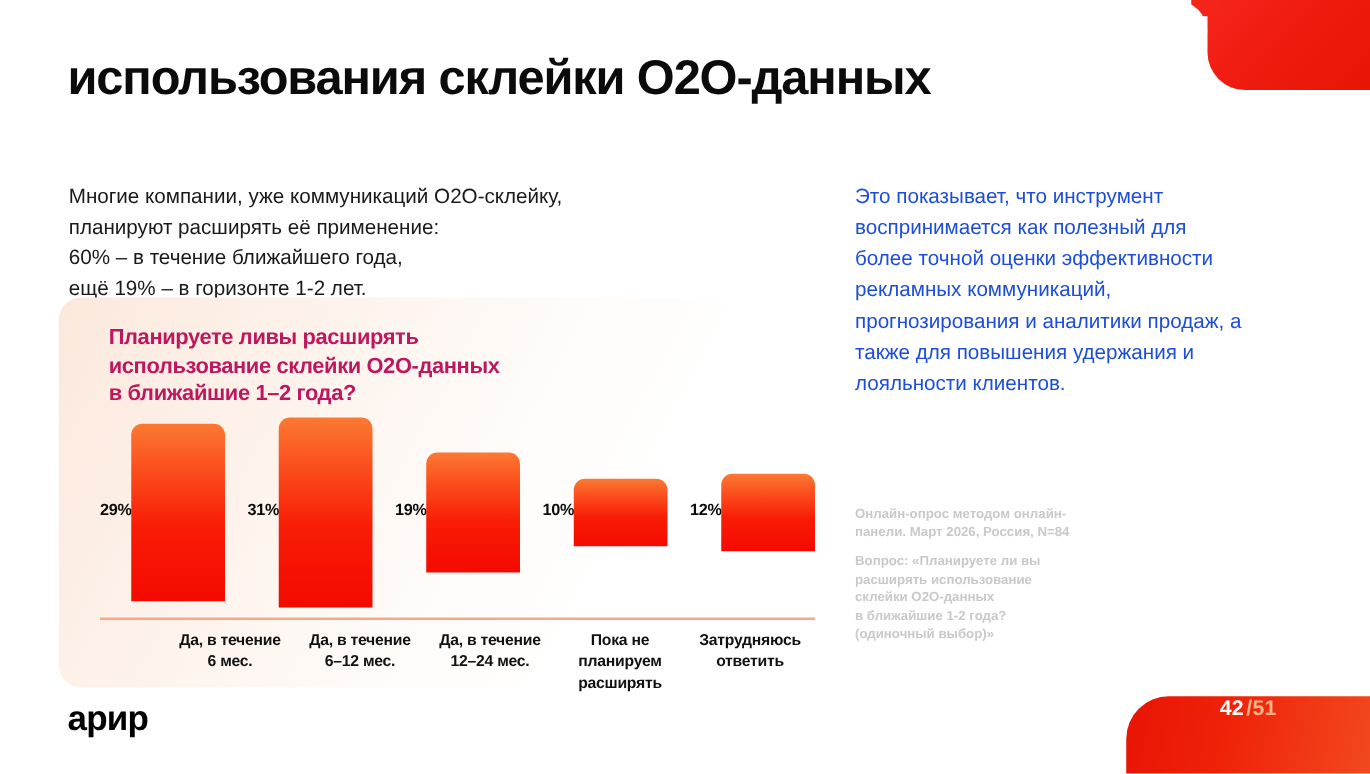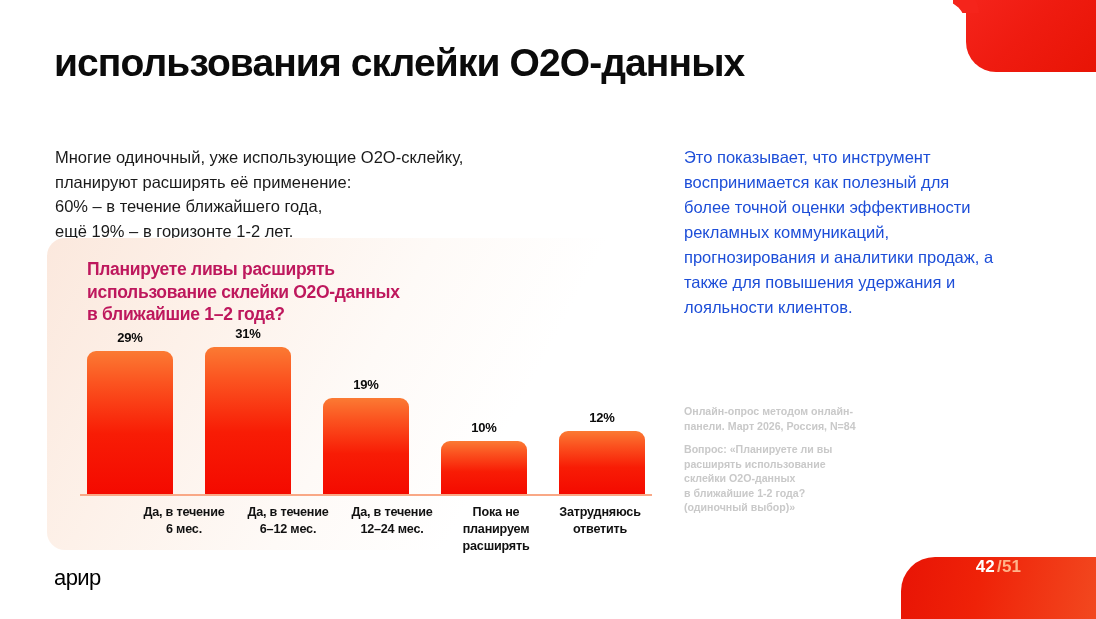--- a/index.html
+++ b/index.html
@@ -136,21 +136,21 @@
     top: 326px;
     width: 572px;
     height: 168px;
     display: flex;
     align-items: flex-end;
     justify-content: space-between;
   }
   .bar-col {
     width: 100px;
     display: flex;
-    flex-direction: column;
+    flex-direction: row;
     align-items: center;
     justify-content: flex-end;
     height: 100%;
   }
   .bar-value {
     font-size: 13px;
     font-weight: bold;
     color: #0b0b0b;
     letter-spacing: -0.2px;
     margin-bottom: 6px;
@@ -195,39 +195,39 @@
   }
   .footnote .blk { display: block; margin-bottom: 9px; }
   .footnote .blk:last-child { margin-bottom: 0; }
   .footnote .ln { display: block; }
 
   
   .logo {
     position: absolute;
     left: 54px;
     bottom: 28px;
-    font-size: 22px;
-    font-weight: normal;
+    font-size: 28px;
+    font-weight: bold;
     letter-spacing: -0.6px;
     color: #000000;
   }
 </style>
 </head>
 <body>
 
 <div id="slide">
 
   <div class="shape-top-right"></div>
 
   <div class="title">
     <span class="ln">использования склейки O2O-данных</span>
   </div>
 
   <div class="intro-left">
-    <span class="ln">Многие одиночный, уже использующие O2O-склейку,</span>
+    <span class="ln">Многие компании, уже коммуникаций O2O-склейку,</span>
     <span class="ln">планируют расширять её применение:</span>
     <span class="ln">60% – в течение ближайшего года,</span>
     <span class="ln">ещё 19% – в горизонте 1-2 лет.</span>
   </div>
 
   <div class="intro-right">
     <span class="ln">Это показывает, что инструмент</span>
     <span class="ln">воспринимается как полезный для</span>
     <span class="ln">более точной оценки эффективности</span>
     <span class="ln">рекламных коммуникаций,</span>

